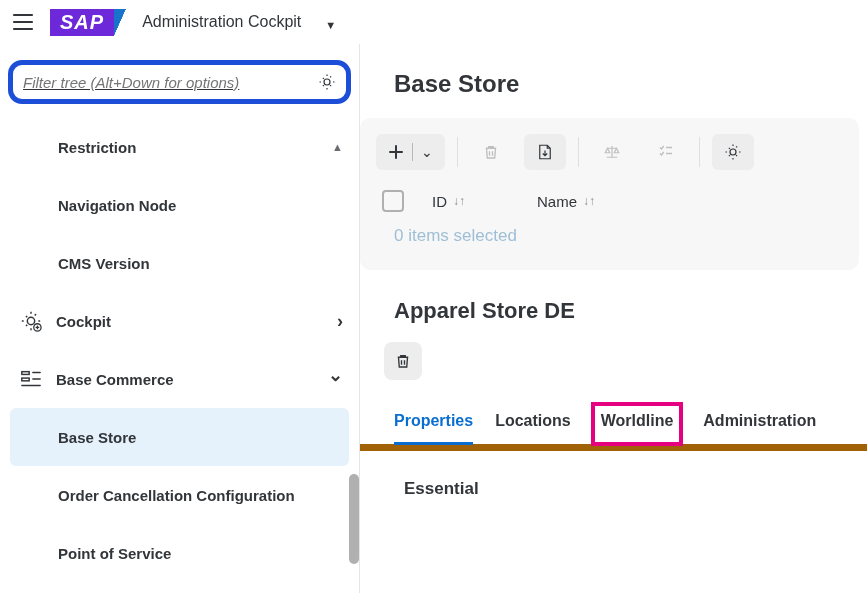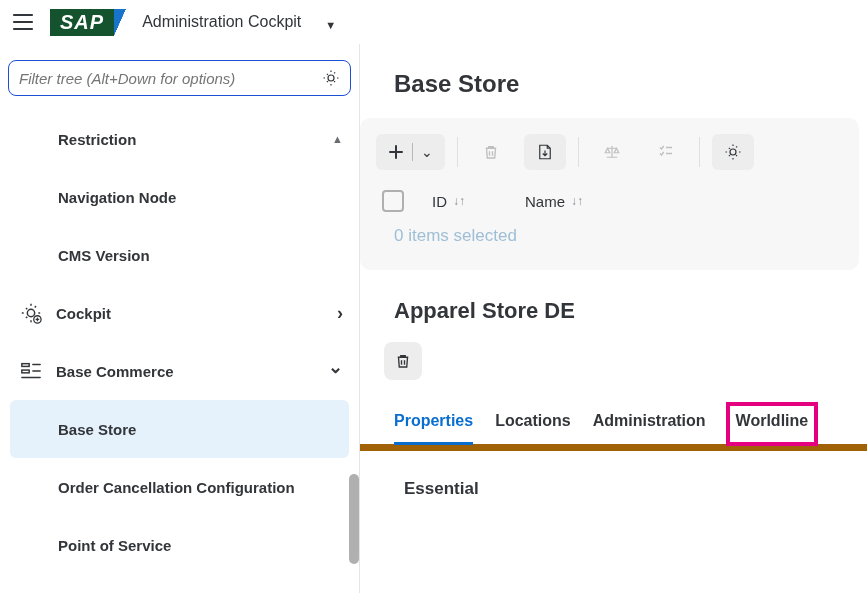--- a/index.html
+++ b/index.html
@@ -1,31 +1,31 @@
 <!DOCTYPE html>
 <html><head>
   <meta charset="utf-8">
   <style>
     * { box-sizing: border-box; margin: 0; padding: 0; font-family: Arial, Helvetica, sans-serif; }
     body { background: #fff; font-size: 14px; color: #32363a; overflow: hidden; }
 
     
     .topbar { display: flex; align-items: center; height: 44px; padding: 0 12px; gap: 16px; }
     .topbar .hamburger { cursor: pointer; }
-    .sap-logo { background: #14532d; color: #fff; font-weight: bold; padding: 2px 10px; font-size: 20px; letter-spacing: 1px; position: relative; font-style: italic; }
+    .sap-logo { background: #6d28d9; color: #fff; font-weight: bold; padding: 2px 10px; font-size: 20px; letter-spacing: 1px; position: relative; font-style: italic; }
     .sap-logo::after { content: ""; position: absolute; right: -12px; top: 0; bottom: 0; width: 12px; background: linear-gradient(to bottom right, #1873cb 0%, #1873cb 49%, transparent 50%); }
     .app-title { font-size: 16px; margin-left: 12px; display: flex; align-items: flex-end; gap: 24px; cursor: pointer; }
 
     .container { display: flex; height: calc(593px - 44px); }
 
     
     .left { width: 360px; border-right: 1px solid #e5e5e5; display: flex; flex-direction: column; position: relative; }
     .left-scrollbar { position: absolute; right: 0; top: 430px; width: 10px; height: 90px; background: #b0b0b0; border-radius: 5px; }
     .filter-wrap { padding: 16px 8px 8px 8px; }
-    .filter { display: flex; align-items: center; border: 1px solid #1d4ed8; border-radius: 8px; padding: 8px 10px; }
+    .filter { display: flex; align-items: center; border: 5px solid #1d4ed8; border-radius: 14px; padding: 8px 10px; text-decoration: underline; }
     .filter input { flex: 1; border: none; outline: none; font-style: italic; color: #6a6d70; font-size: 15px; }
     .tree { flex: 1; overflow: hidden; padding-top: 6px; }
     .tree-row { display: flex; align-items: center; height: 58px; padding: 0 16px 0 16px; cursor: pointer; font-weight: bold; }
     .tree-row.indent1 { padding-left: 58px; }
     .tree-row.indent0 { padding-left: 20px; }
     .tree-row .label { flex: 1; font-size: 15px; }
     .tree-row.active { background: #e6f2fb; border-radius: 6px; margin: 0 10px; padding-left: 48px; }
     .tree-icon { width: 22px; height: 22px; margin-right: 14px; display: inline-flex; align-items: center; justify-content: center; }
     .arrow-up { color: #6a6d70; font-size: 11px; }
     .chev { font-size: 18px; font-weight: bold; }
@@ -191,39 +191,39 @@
             </svg>
         </button>
       </div>
 
       <div class="list-head">
         <span class="checkbox"></span>
         <span class="col-head">
           <span>ID</span>
           <span class="col-sort">↓↑</span>
         </span>
-        <span class="col-head" style="margin-left:32px;">
+        <span class="col-head" style="margin-left:44px;">
           <span>Name</span>
           <span class="col-sort">↓↑</span>
         </span>
       </div>
       <div class="selection-status">0 items selected</div>
     </div>
 
     <div class="detail-title">Apparel Store DE</div>
     <div class="detail-actions">
       <span class="icon-btn-box">
         <svg width="18" height="18" viewBox="0 0 24 24">
             <path fill="none" stroke="#32363a" stroke-width="1.8" d="M5 7h14M9 7V5h6v2m-9 0 1 13h10l1-13M10 11v6m4-6v6"></path>
           </svg>
       </span>
     </div>
 
     <div class="tabs">
       <span class="tab active">Properties</span>
       <span class="tab">Locations</span>
+      <span class="tab highlight">Worldline</span>
       <span class="tab">Administration</span>
-      <span class="tab highlight">Worldline</span>
     </div>
 
     <div class="section-title">Essential</div>
   </div>
 </div>
 
 </body></html>

